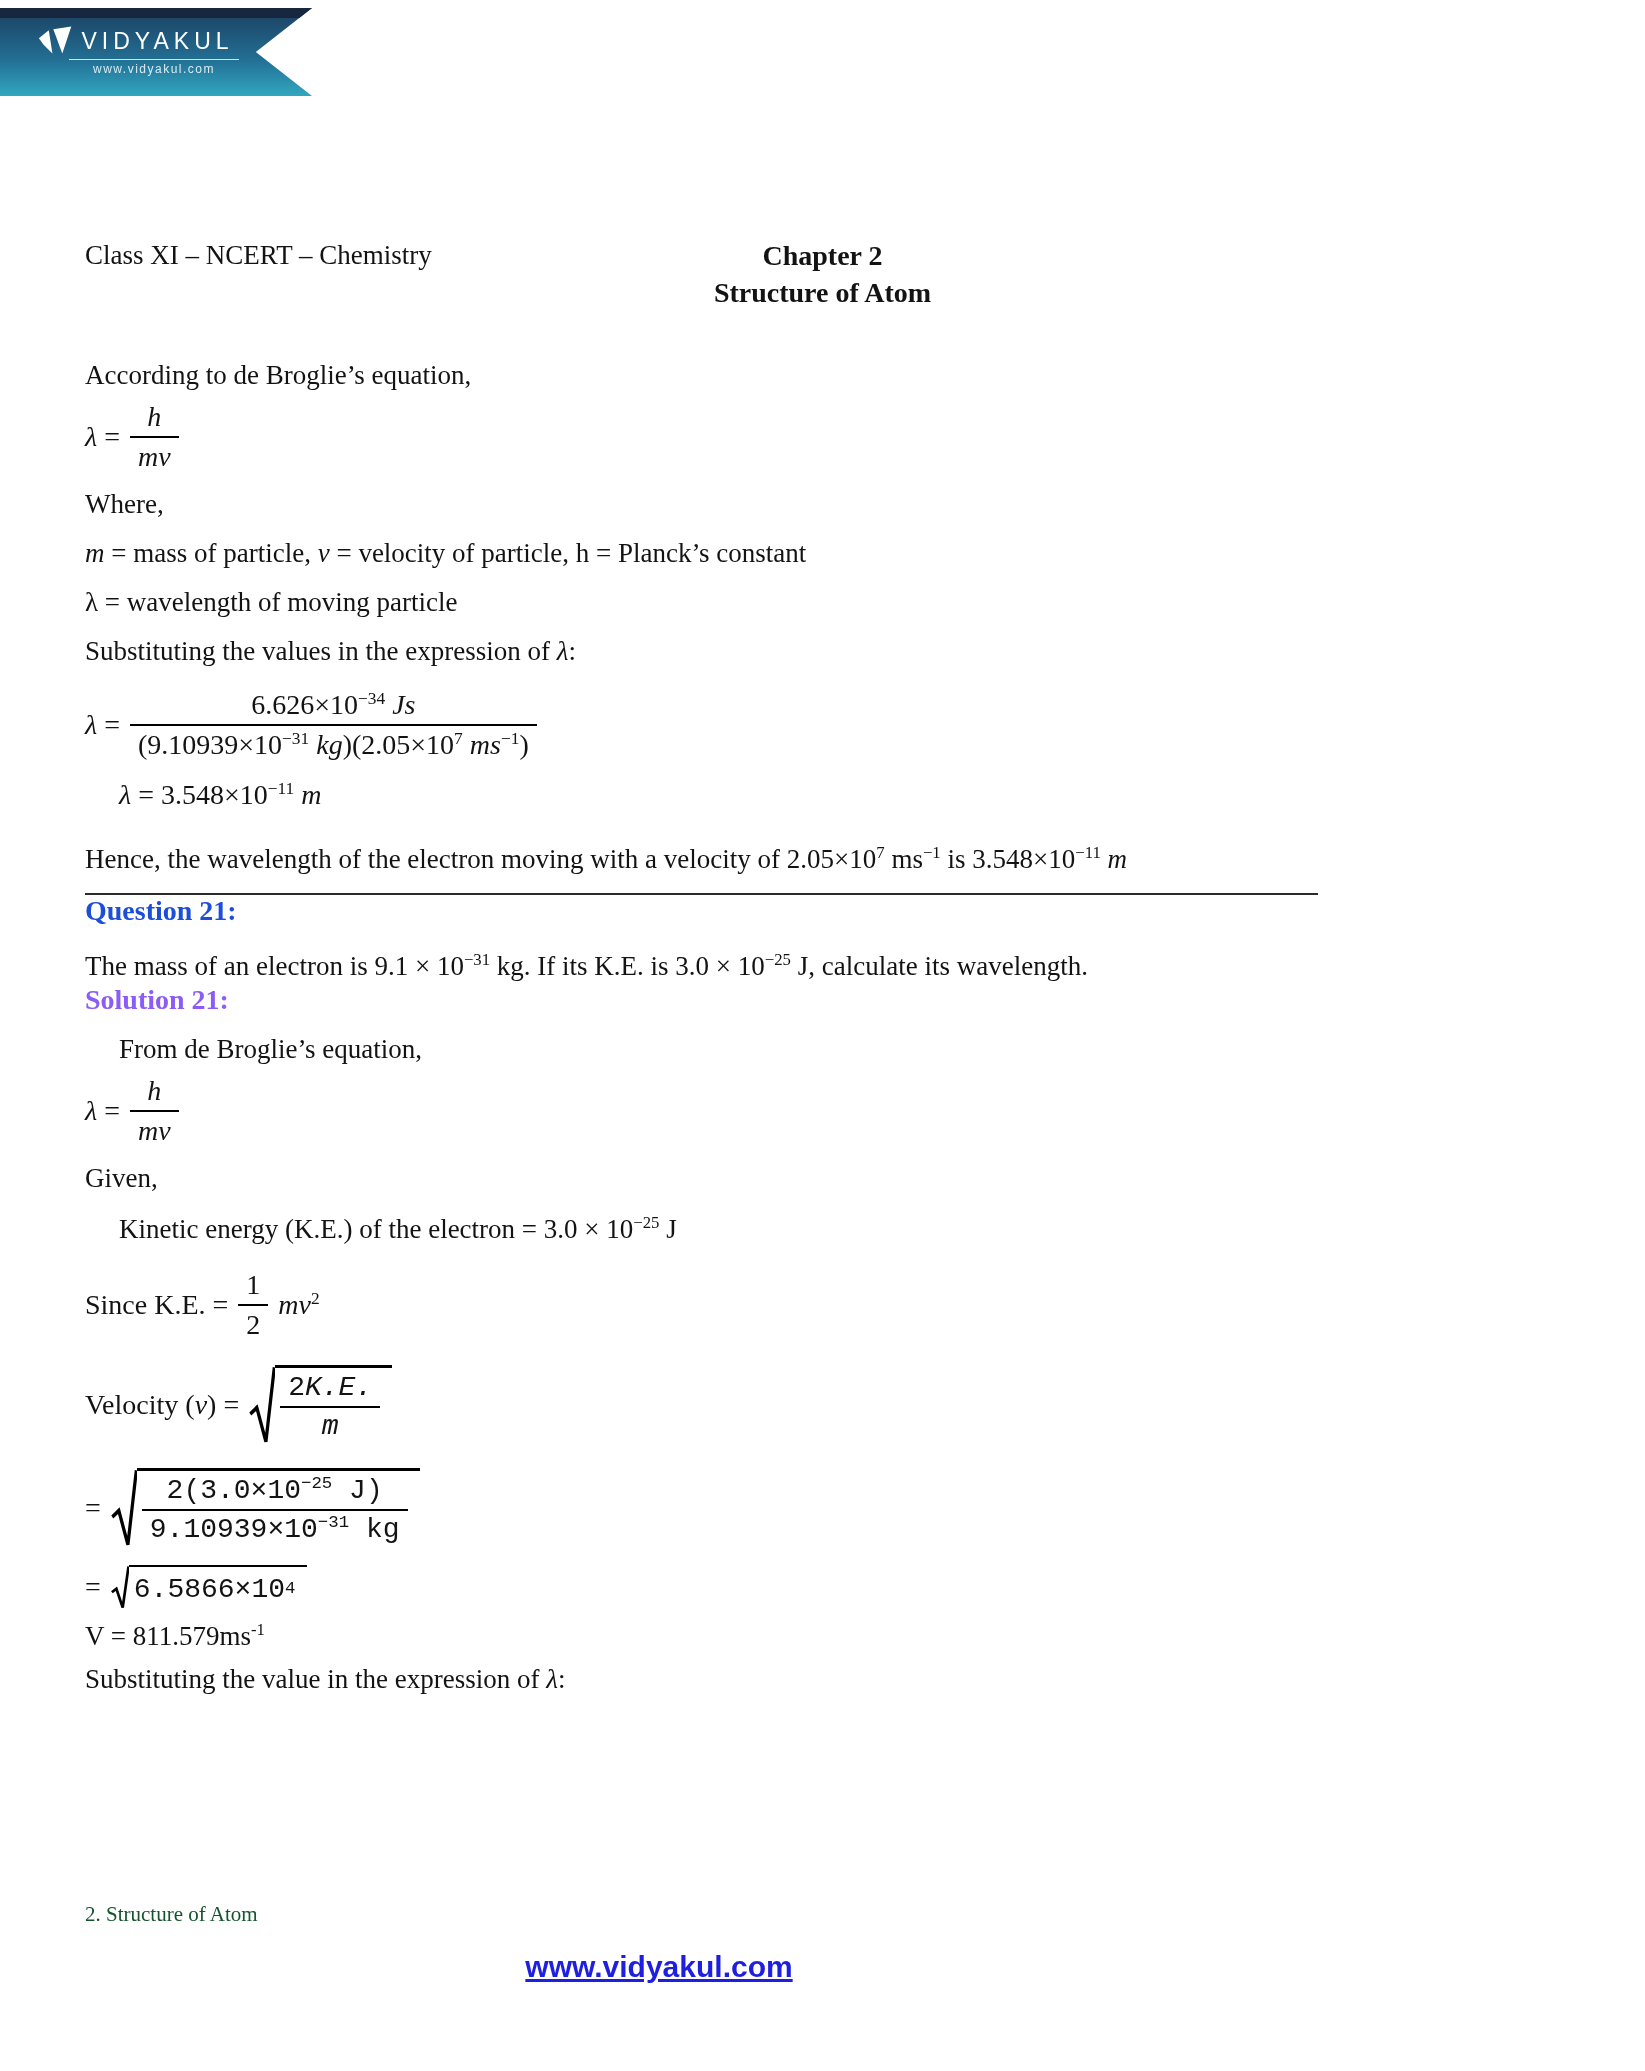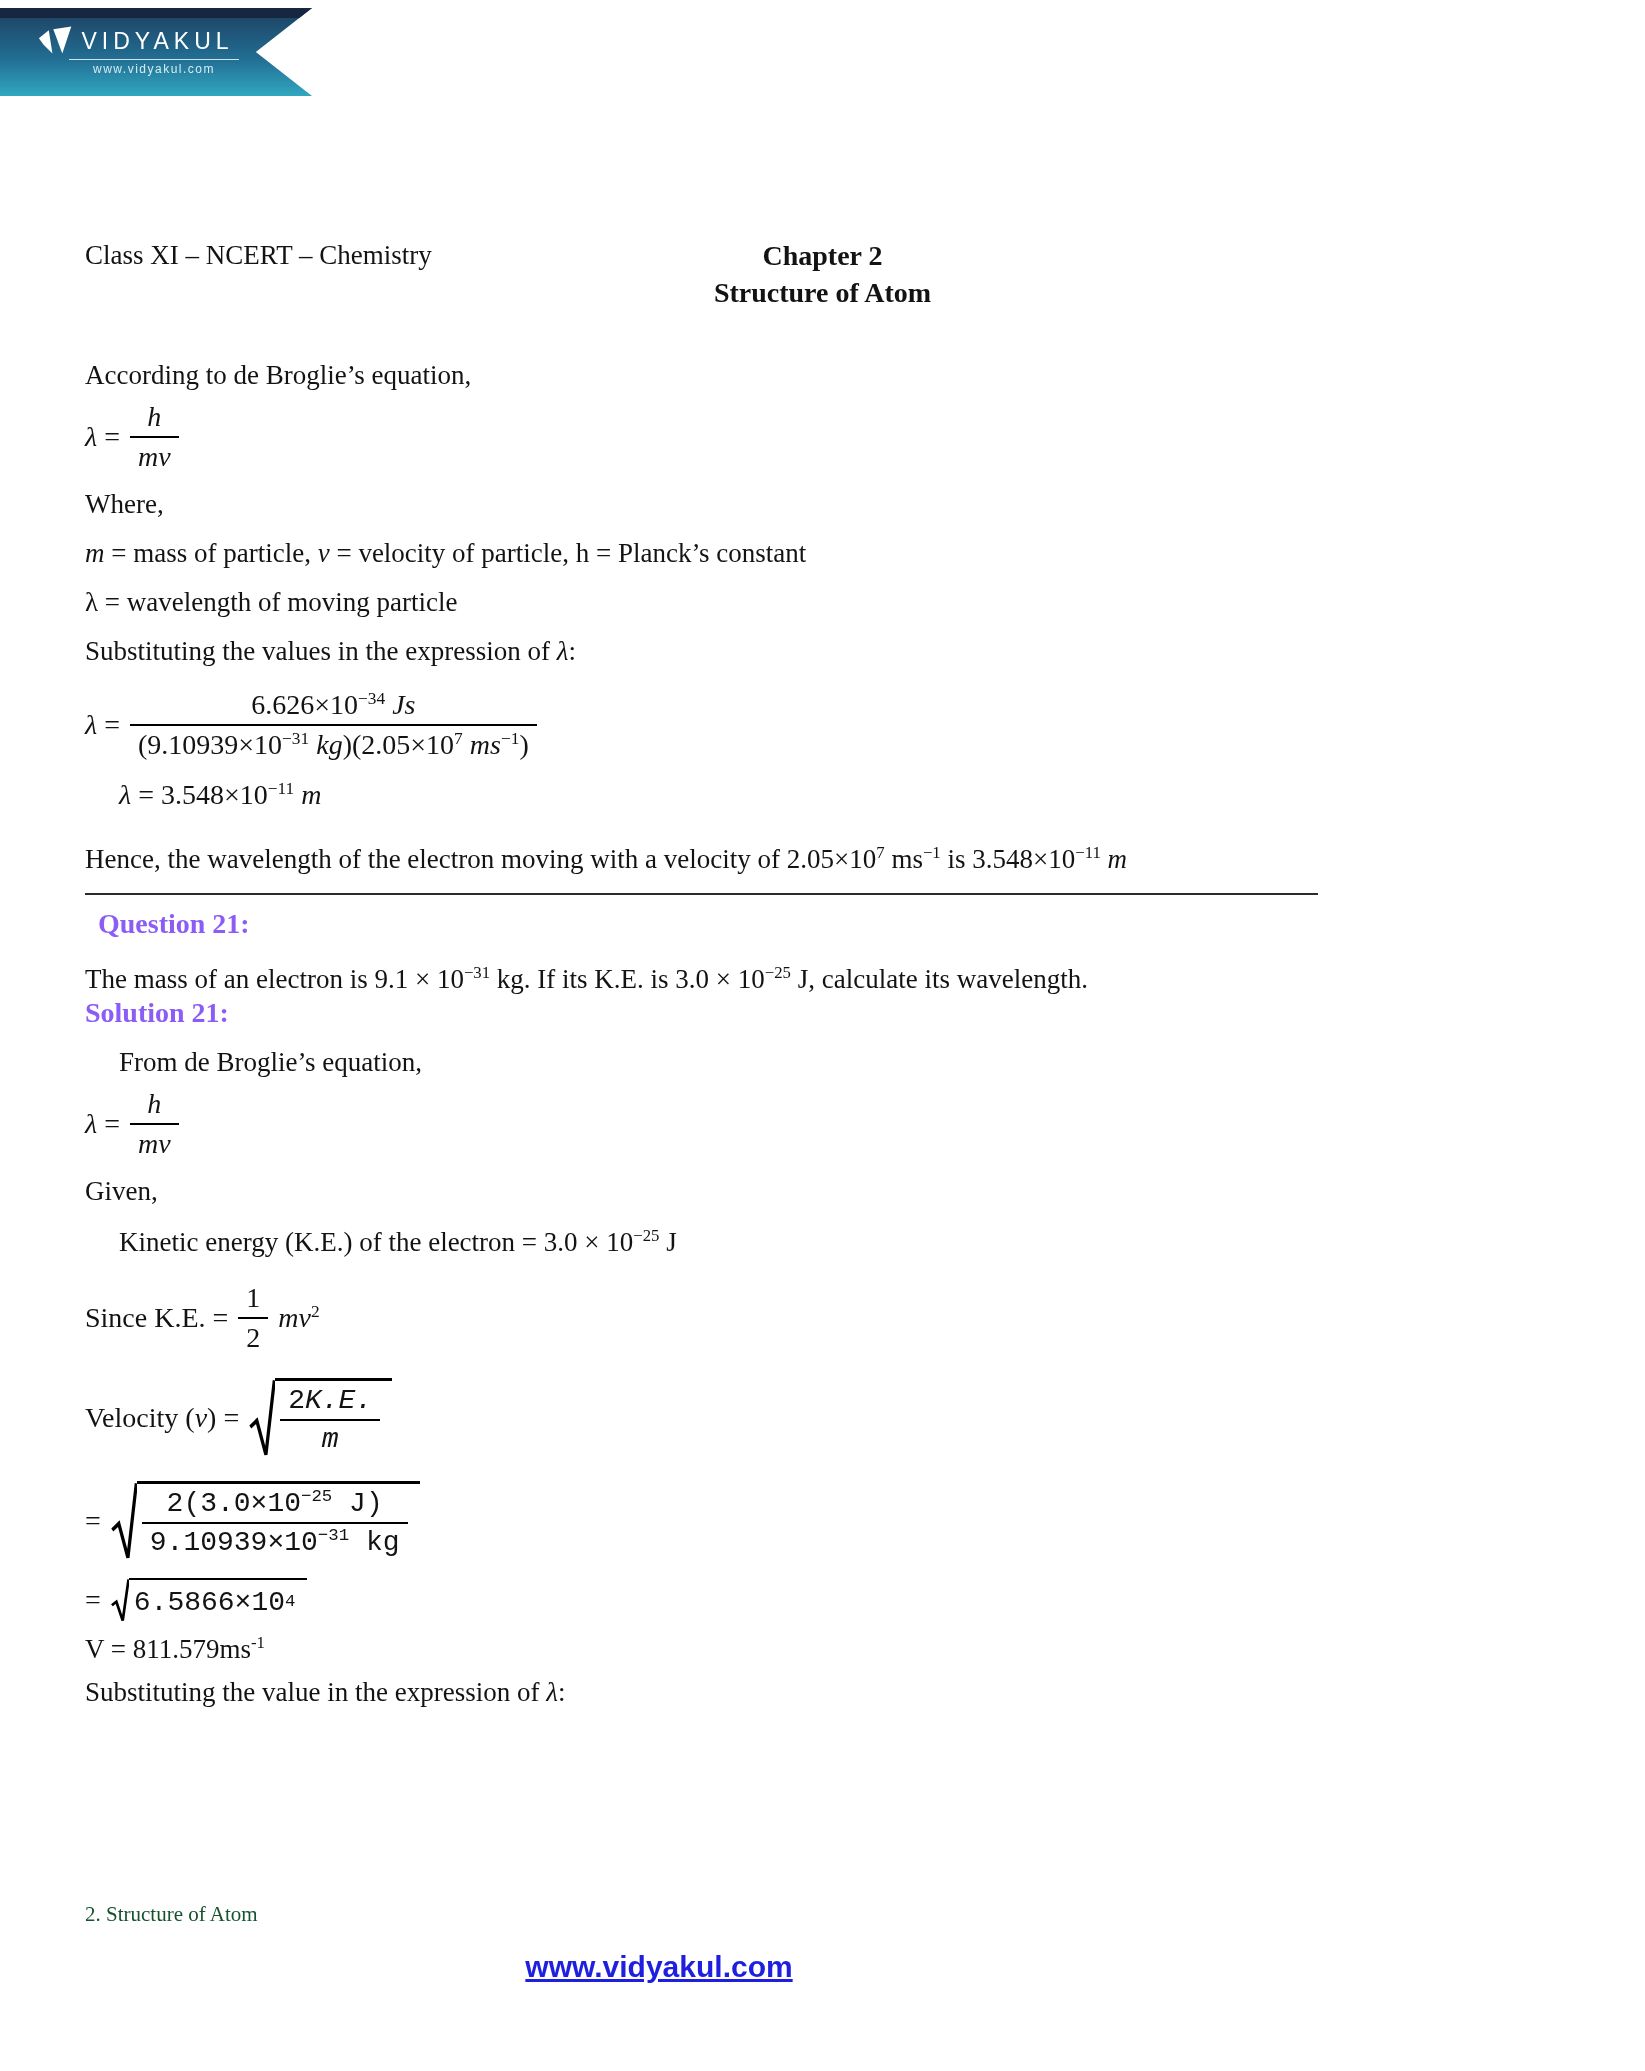--- a/index.html
+++ b/index.html
@@ -37,21 +37,21 @@
   .frac .num{display:block;padding:0 8px 3px;}
   .frac .den{display:block;border-top:2px solid #000;padding:3px 8px 0;}
 
   .sqrt{display:inline-flex;align-items:stretch;font-family:Liberation Mono, monospace;}
   .radsign{width:26px;flex:none;display:block;}
   .radsign svg{display:block;width:100%;height:100%;}
   .radicand{border-top:3px solid #000;padding:4px 12px 2px 5px;display:flex;align-items:center;}
 
   .rule-after{border-bottom:2px solid #2b2b2b;padding-bottom:16px;}
 
-  .q-label{font-size:28px;font-weight:bold;color:#8b5cf6;margin:13px;}
+  .q-label{font-size:28px;font-weight:bold;color:#1d4ed8;margin:0;}
   .s-label{font-size:28px;font-weight:bold;color:#8b5cf6;margin:0;}
 
   
   .footer-section{position:absolute;left:85px;top:1902px;font-size:21px;color:#14532d;}
   .footer-page{position:absolute;left:1418px;top:1937px;font-size:24px;font-family:"Liberation Sans",sans-serif;color:#8b5cf6;font-weight:bold;}
   .footer-link-wrap{position:absolute;left:0;top:1950px;width:100%;text-align:center;}
   .footer-link{font-family:"Liberation Sans",sans-serif;font-size:30px;font-weight:bold;color:#1F1FE0;text-decoration:underline;text-decoration-thickness:3px;cursor:pointer;}
 </style>
 </head>
 <body>

